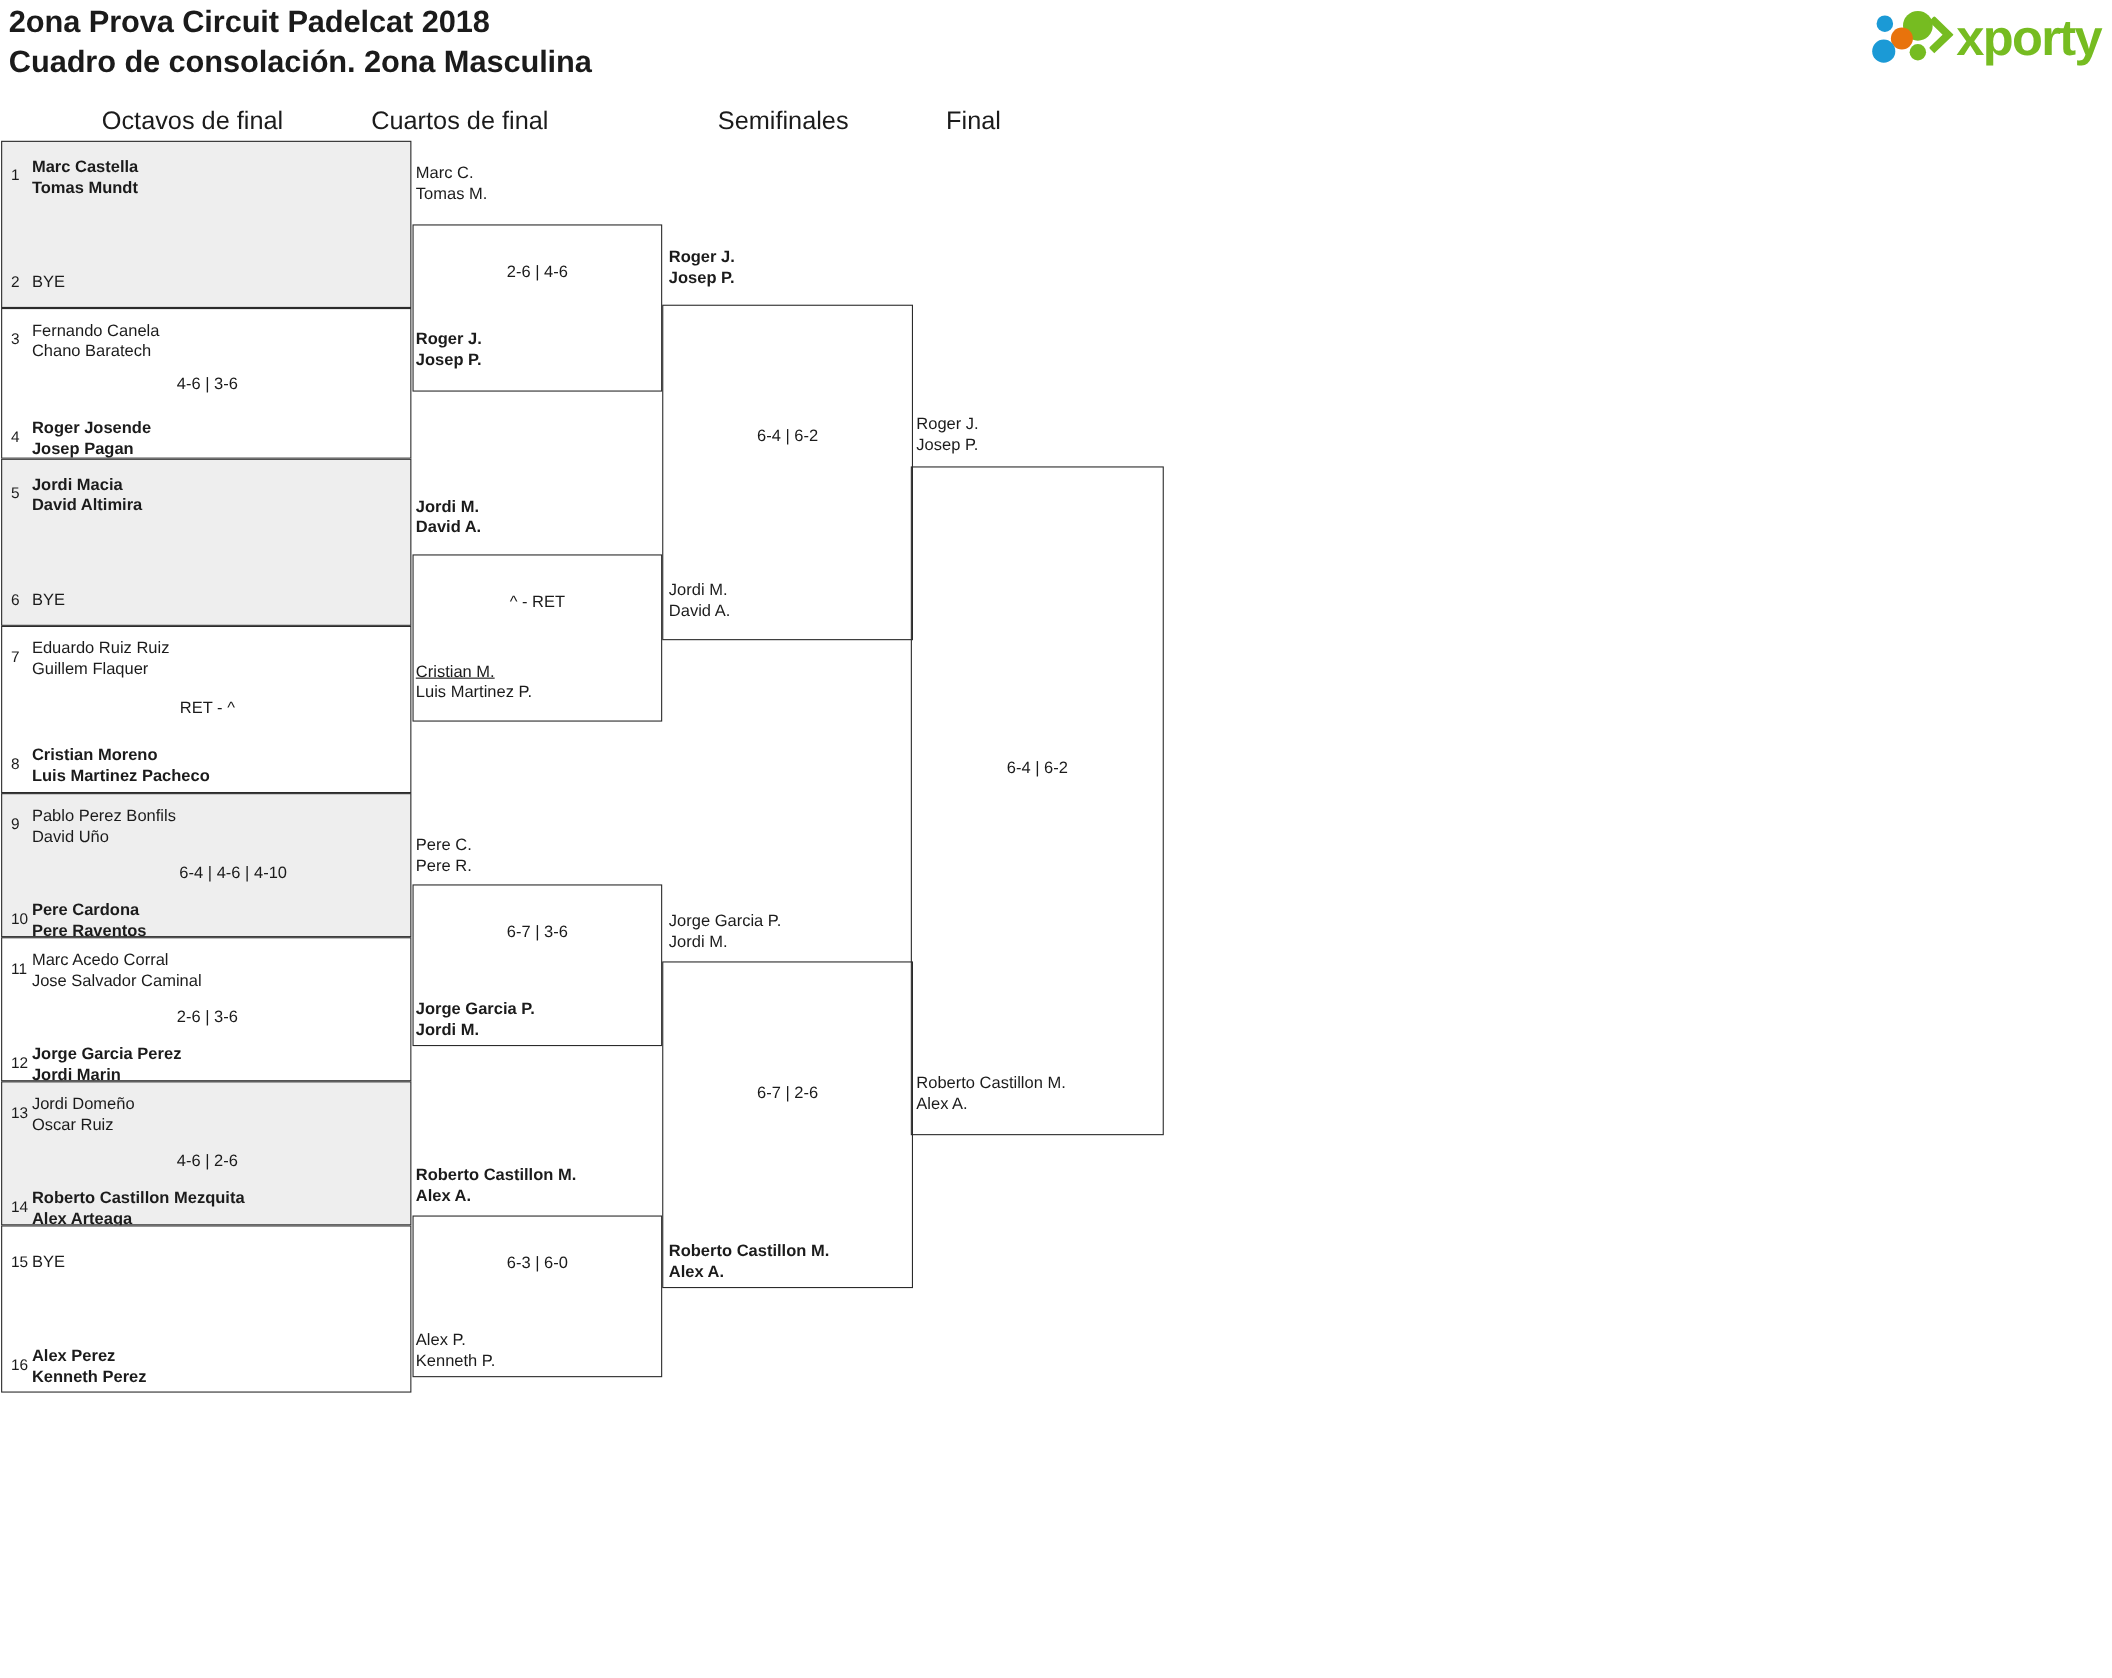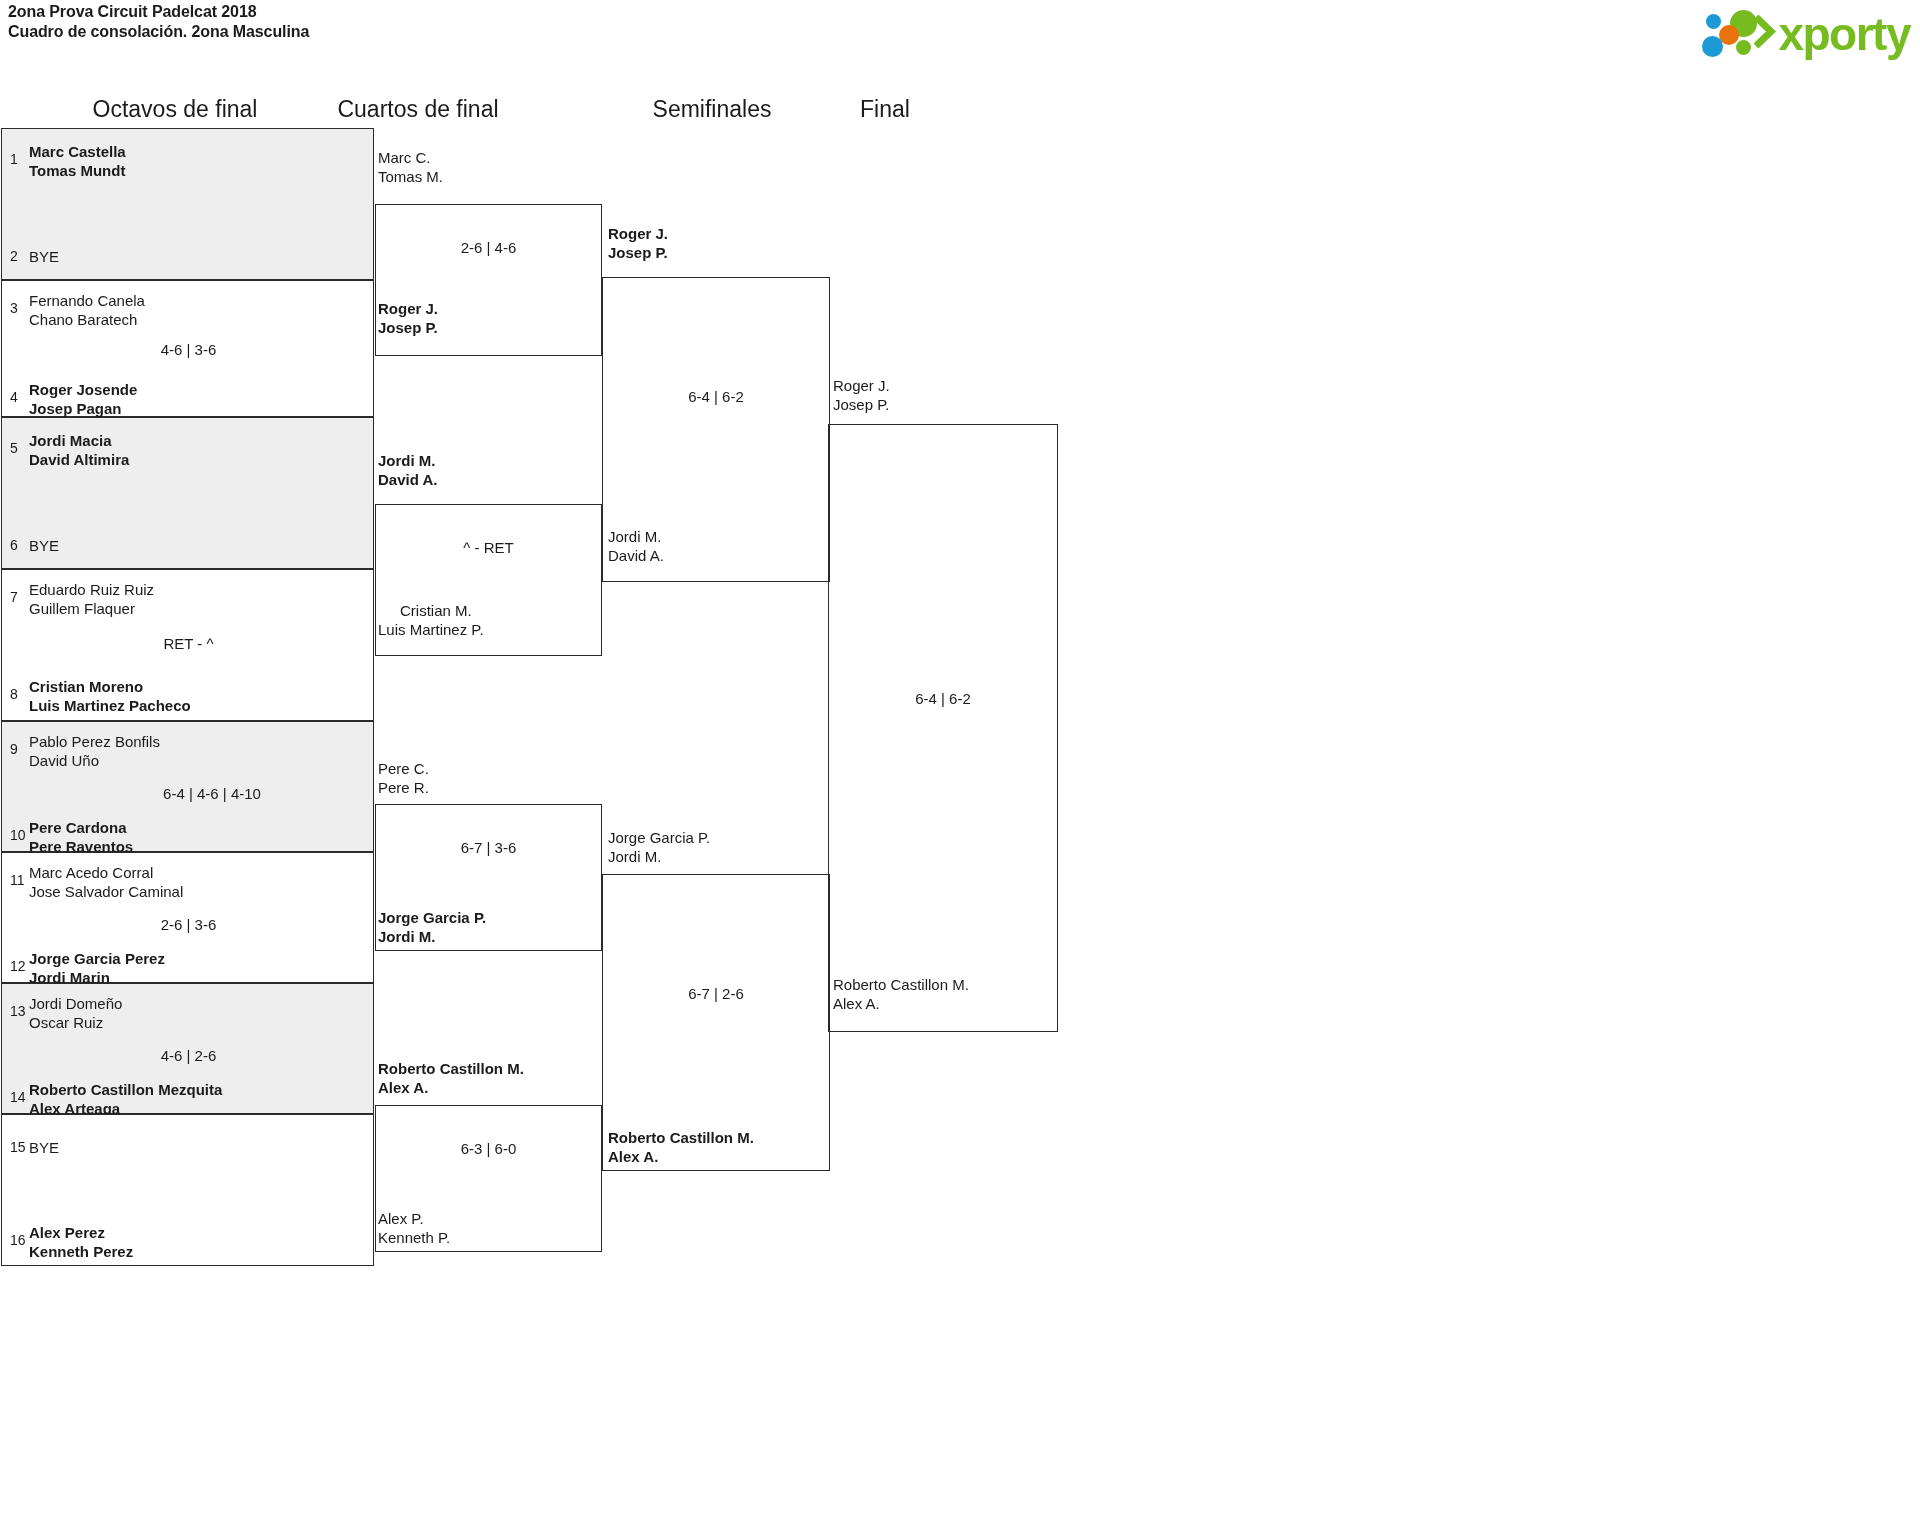--- a/index.html
+++ b/index.html
@@ -24,21 +24,21 @@
     width: 1920px;
     height: 70px;
   }
   #title-block {
     position: absolute;
     left: 8px;
     top: 2px;
     line-height: 1.28;
   }
   .title-line {
-    font-size: 16px;
+    font-size: 28px;
     font-weight: bold;
     letter-spacing: -0.1px;
     color: #1b1b1b;
     white-space: nowrap;
   }
 
   
   #logo {
     position: absolute;
     right: 10px;
@@ -251,21 +251,21 @@
     <div class="mbox-score" style="top:34px;">2-6 | 4-6</div>
   </div>
   <div class="team-label winner" style="left:378px; top:299px;">Roger J.</div>
   <div class="team-label winner" style="left:378px; top:318px;">Josep P.</div>
 
   <div class="team-label winner" style="left:378px; top:451px;">Jordi M.</div>
   <div class="team-label winner" style="left:378px; top:470px;">David A.</div>
   <div class="mbox" style="left:375px; top:504px; width:227px; height:152px;">
     <div class="mbox-score" style="top:34px;">^ - RET</div>
   </div>
-  <div class="team-label" style="left:400px; top:601px;">Cristian M.</div>
+  <div class="team-label" style="left:378px; top:601px;text-decoration:underline;">Cristian M.</div>
   <div class="team-label" style="left:378px; top:620px;">Luis Martinez P.</div>
 
   <div class="team-label" style="left:378px; top:759px;">Pere C.</div>
   <div class="team-label" style="left:378px; top:778px;">Pere R.</div>
   <div class="mbox" style="left:375px; top:804px; width:227px; height:147px;">
     <div class="mbox-score" style="top:34px;">6-7 | 3-6</div>
   </div>
   <div class="team-label winner" style="left:378px; top:908px;">Jorge Garcia P.</div>
   <div class="team-label winner" style="left:378px; top:927px;">Jordi M.</div>
 

